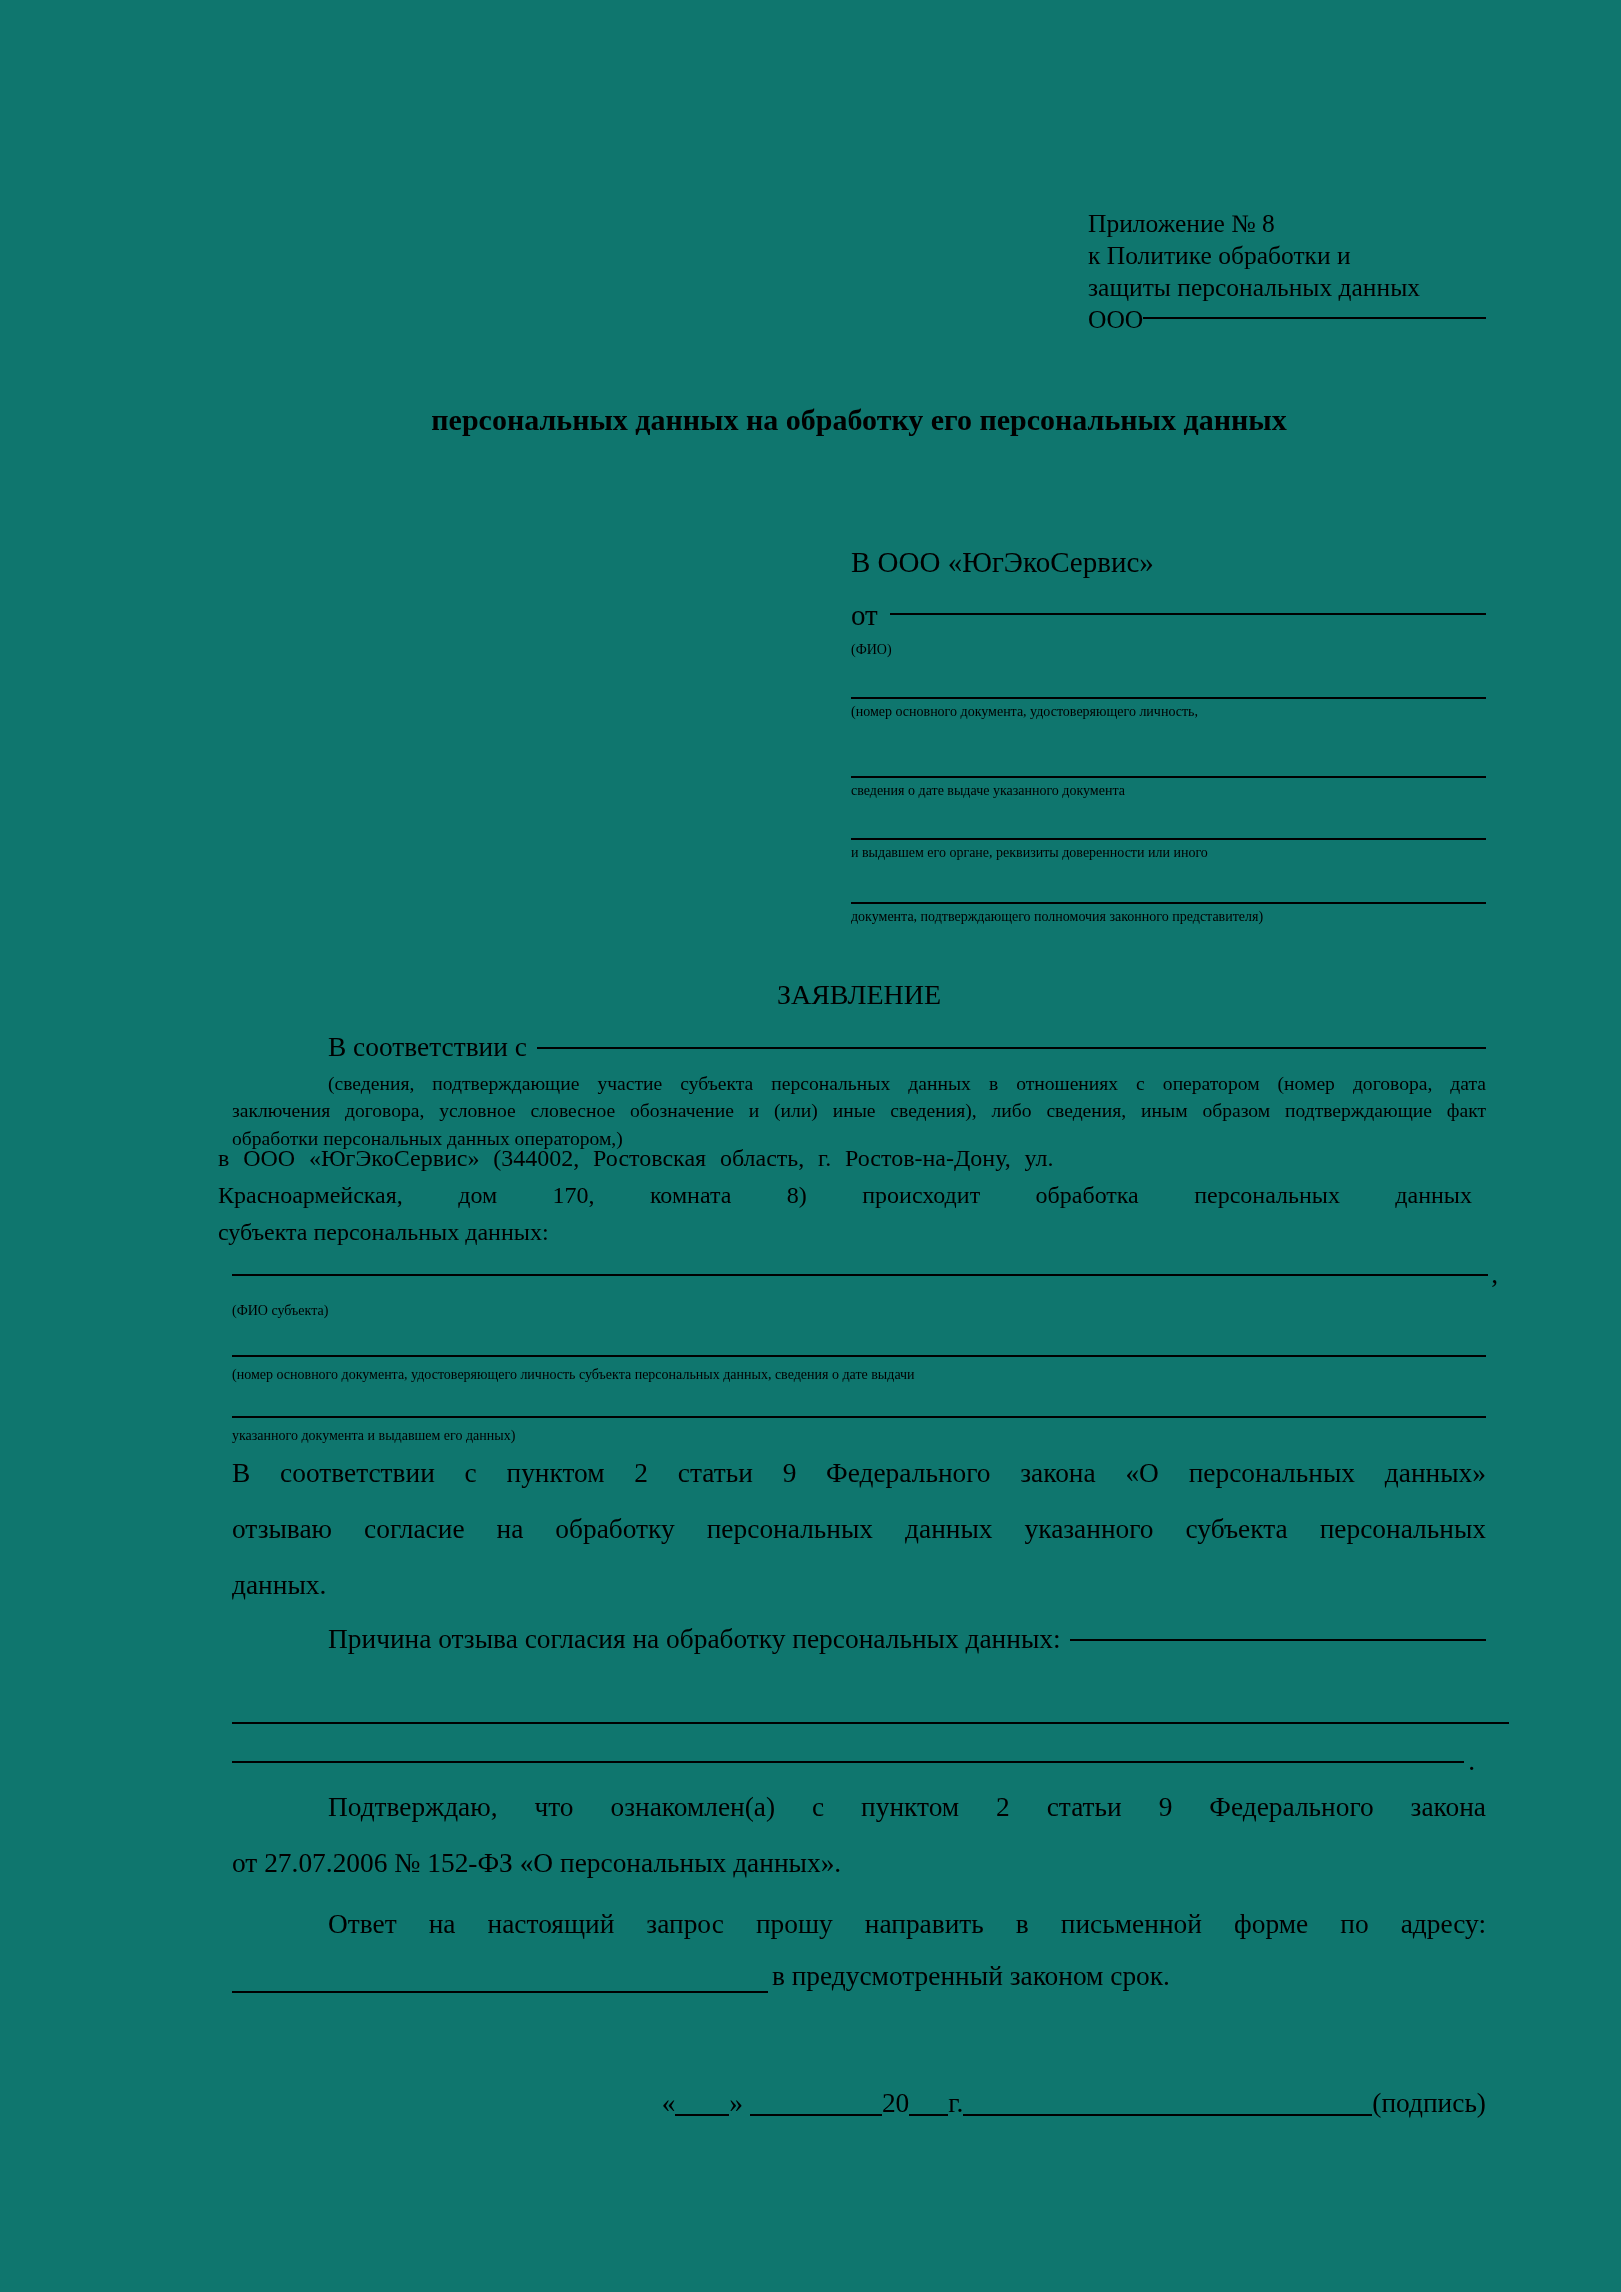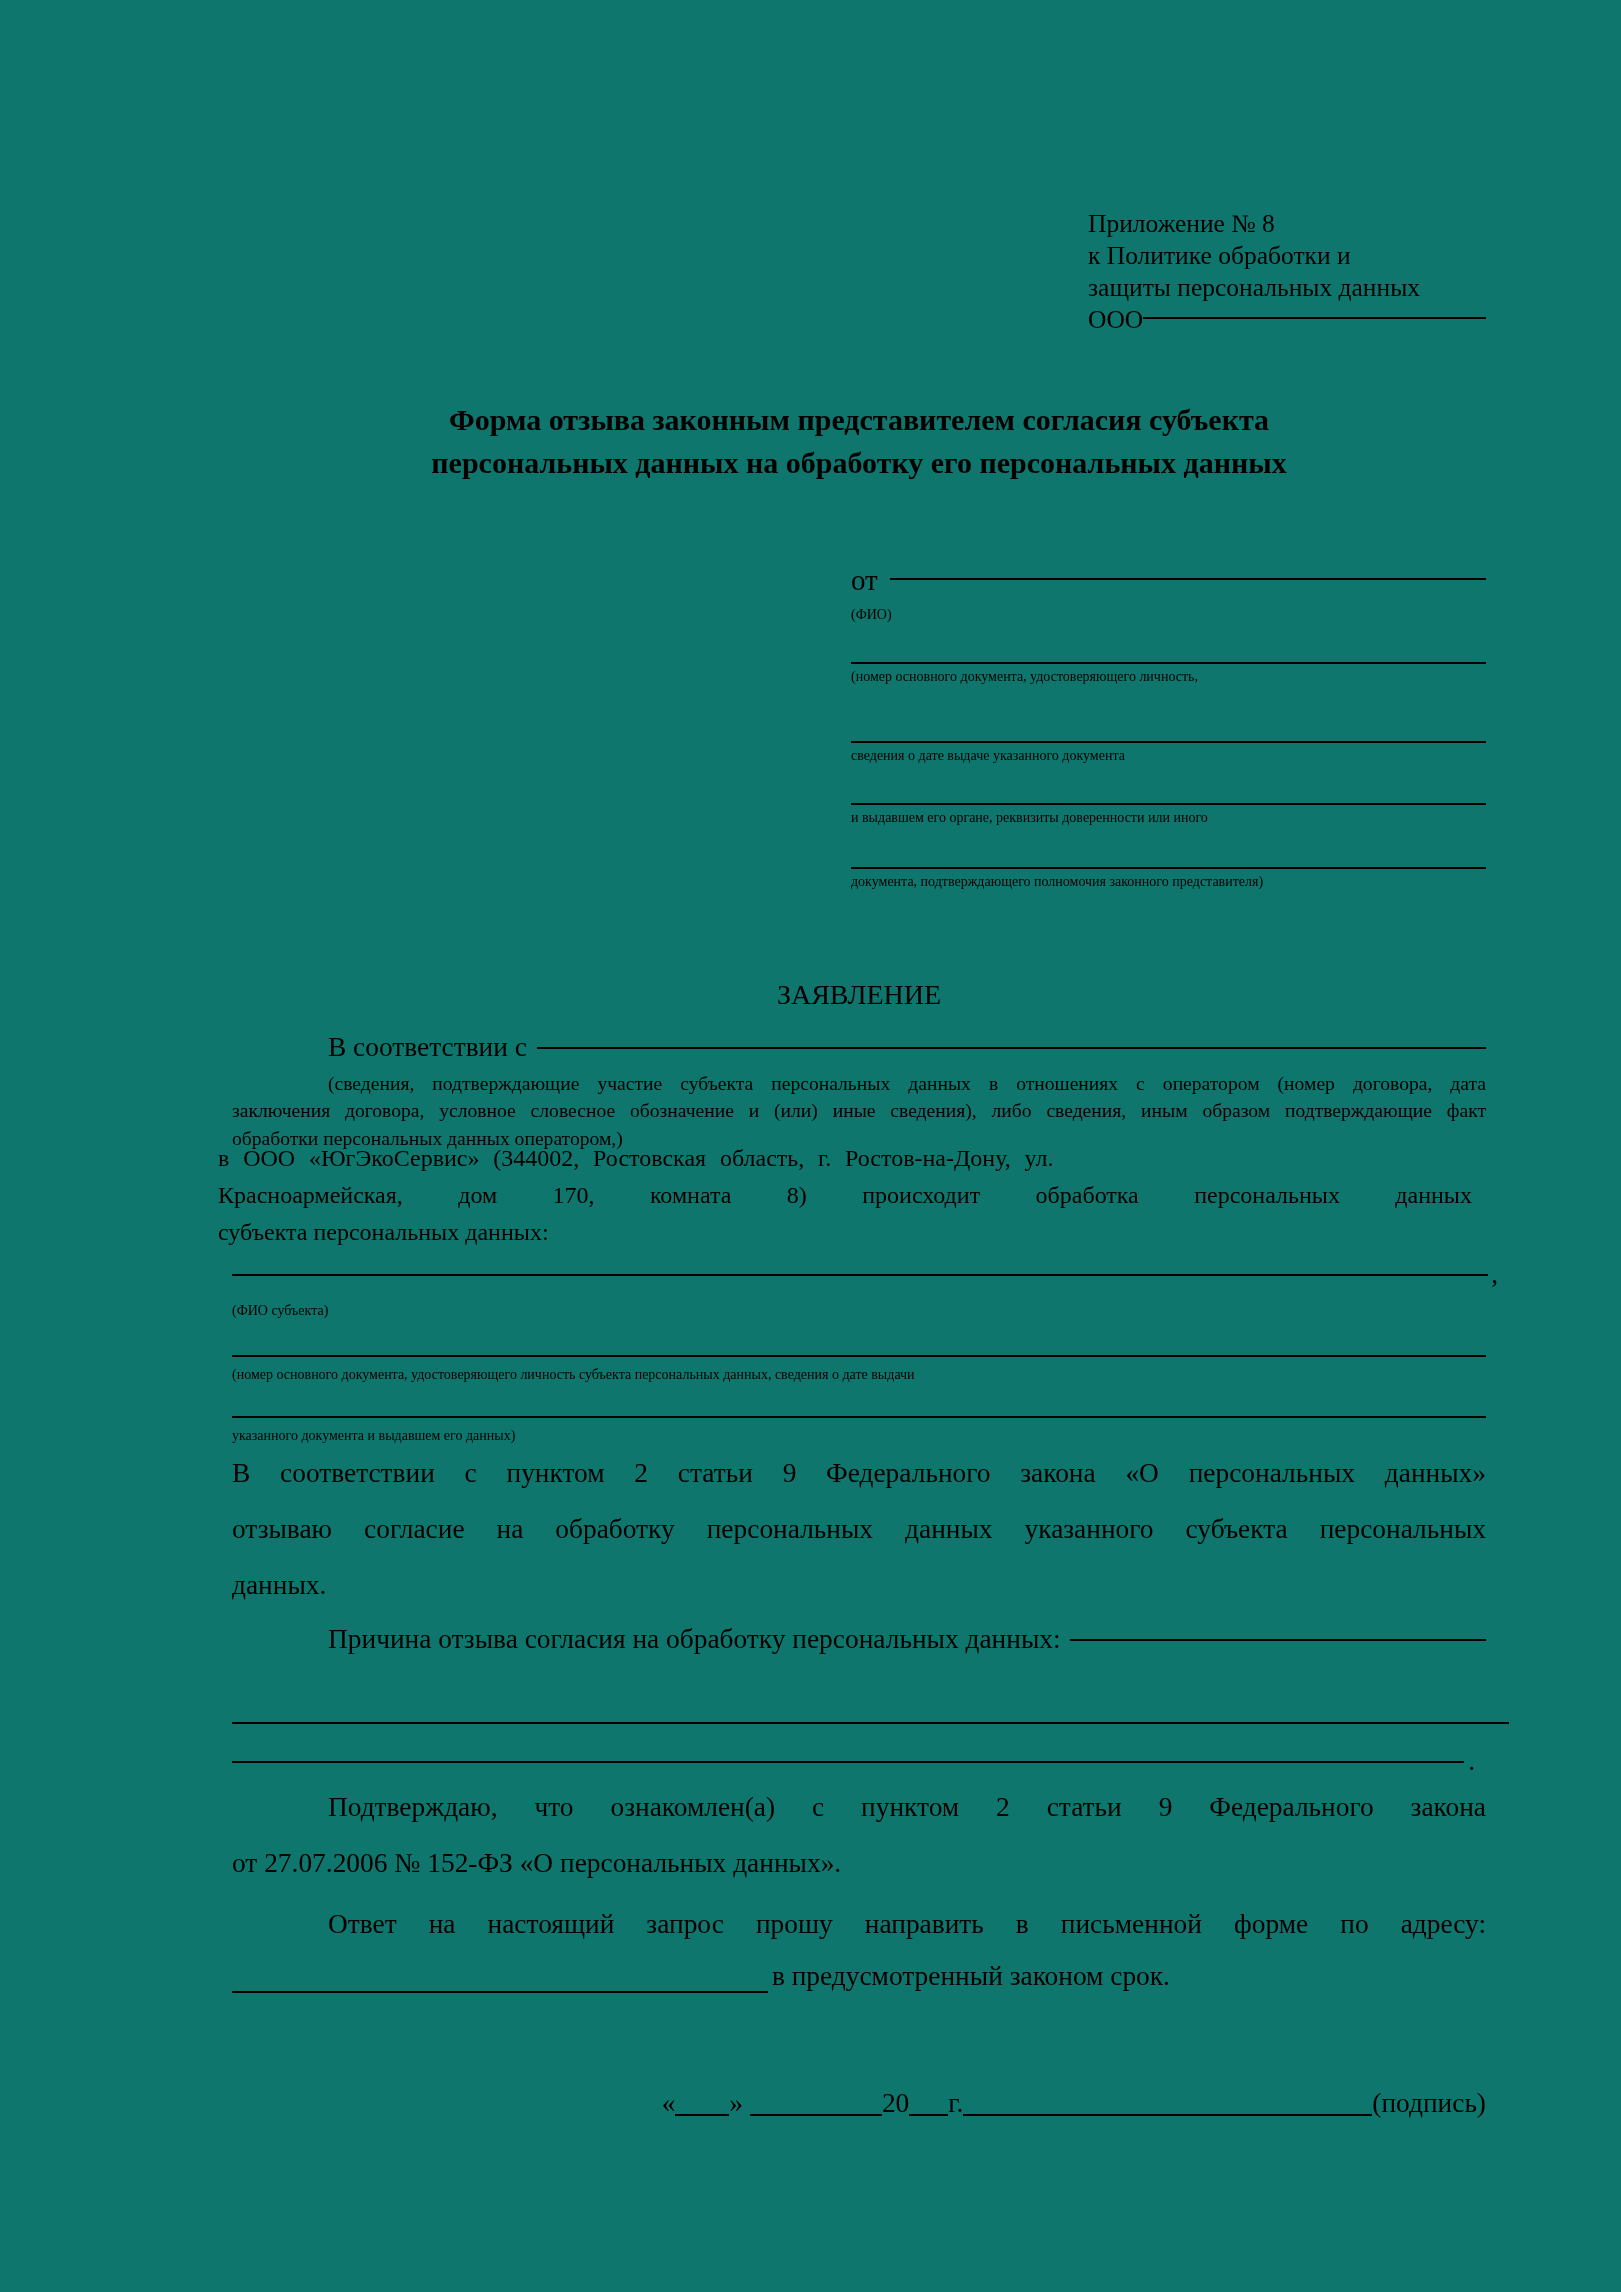--- a/index.html
+++ b/index.html
@@ -97,25 +97,25 @@
     <div>Приложение № 8</div>
     <div>к Политике обработки и</div>
     <div>защиты персональных данных</div>
     <div class="row">
       <span>ООО</span>
       <span class="fill"></span>
     </div>
   </div>
 
   <div class="abs title">
-    <div>Форма отзыва законным представителем согласия субъекта</div>
     <div>персональных данных на обработку его персональных данных</div>
   </div>
 
   <div class="abs addressee">
+    <div class="org">В ООО «ЮгЭкоСервис»</div>
     <div class="row from-row">
       <span>от</span>
       <span class="fill"></span>
     </div>
     <div class="cap fio-cap">(ФИО)</div>
     <div class="ul f-ul1"></div>
     <div class="cap">(номер основного документа, удостоверяющего личность,</div>
     <div class="ul f-ul2"></div>
     <div class="cap">сведения о дате выдаче указанного документа</div>
     <div class="ul f-ul3"></div>

